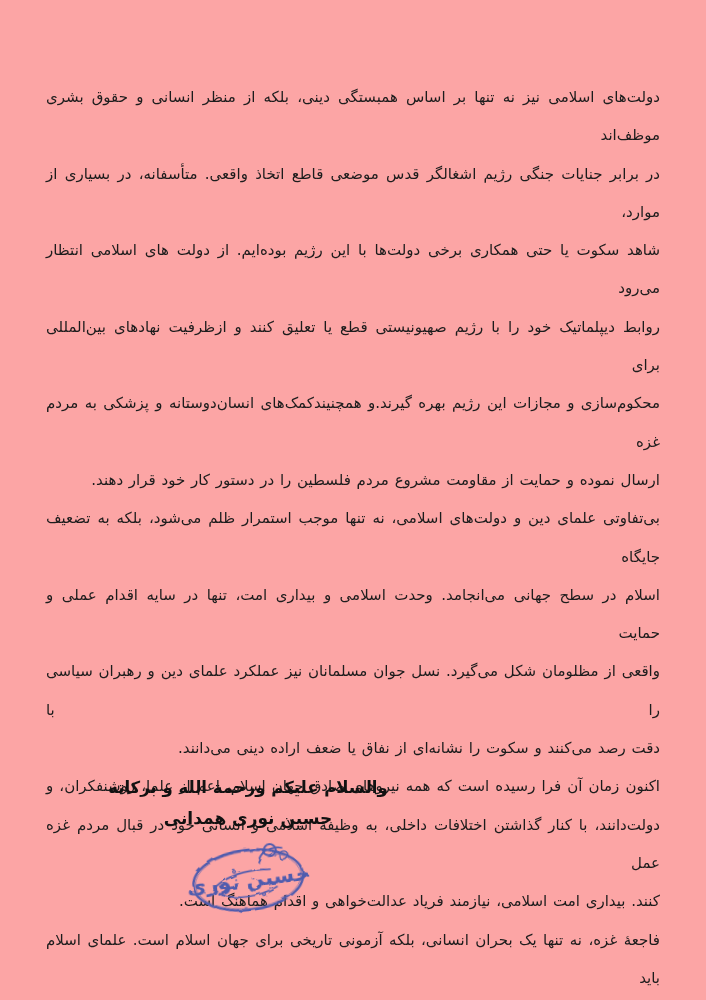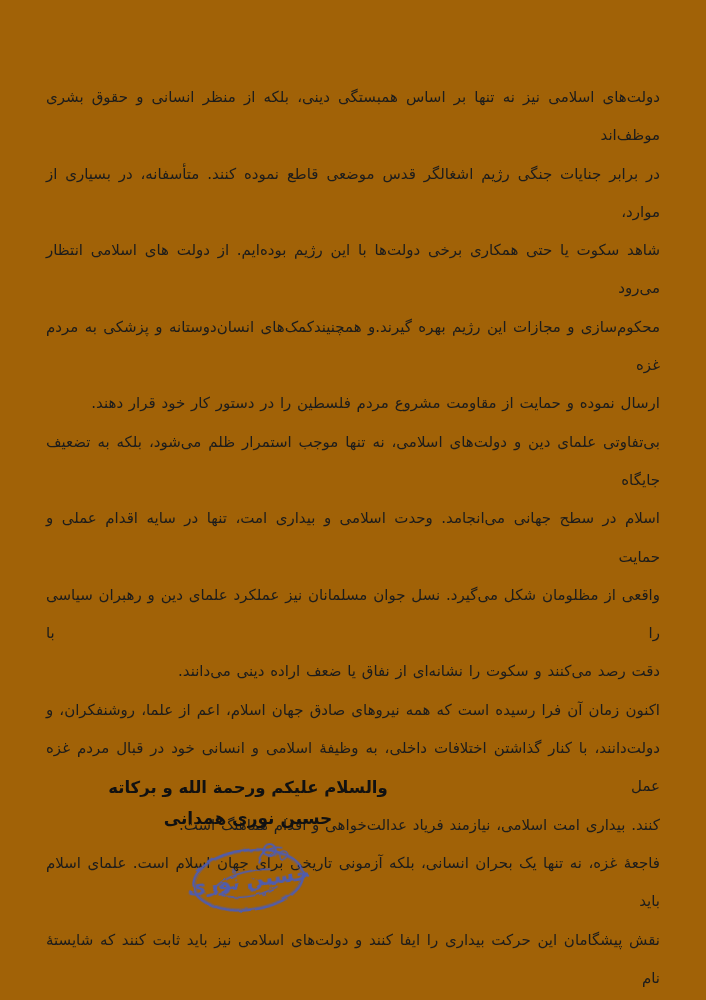--- a/index.html
+++ b/index.html
@@ -4,21 +4,21 @@
 <style>
   html, body {
     margin: 0;
     padding: 0;
     background: #ffffff;
   }
   .page {
     position: relative;
     width: 706px;
     height: 1000px;
-    background: #a16207;
+    background: #fca5a5;
     direction: rtl;
     font-family: "DejaVu Sans", sans-serif;
     overflow: hidden;
   }
   .text-block {
     position: absolute;
     top: 78px;
     right: 46px;
     left: 46px;
     color: #1c1c1c;
@@ -62,22 +62,23 @@
     margin: 0 auto;
   }
 </style>
 </head>
 <body>
 
 <div class="page">
 
   <div class="text-block">
       <div class="line">دولت‌های اسلامی نیز نه تنها بر اساس همبستگی دینی، بلکه از منظر انسانی و حقوق بشری موظف‌اند</div>
-      <div class="line">در برابر جنایات جنگی رژیم اشغالگر قدس موضعی قاطع نموده کنند. متأسفانه، در بسیاری از موارد،</div>
+      <div class="line">در برابر جنایات جنگی رژیم اشغالگر قدس موضعی قاطع اتخاذ واقعی. متأسفانه، در بسیاری از موارد،</div>
       <div class="line">شاهد سکوت یا حتی همکاری برخی دولت‌ها با این رژیم بوده‌ایم. از دولت های اسلامی انتظار می‌رود</div>
+      <div class="line">روابط دیپلماتیک خود را با رژیم صهیونیستی قطع یا تعلیق کنند و ازظرفیت نهادهای بین‌المللی برای</div>
       <div class="line">محکوم‌سازی و مجازات این رژیم بهره گیرند.و همچنیندکمک‌های انسان‌دوستانه و پزشکی به مردم غزه</div>
       <div class="line line-last">ارسال نموده و حمایت از مقاومت مشروع مردم فلسطین را در دستور کار خود قرار دهند.</div>
       <div class="line">بی‌تفاوتی علمای دین و دولت‌های اسلامی، نه تنها موجب استمرار ظلم می‌شود، بلکه به تضعیف جایگاه</div>
       <div class="line">اسلام در سطح جهانی می‌انجامد. وحدت اسلامی و بیداری امت، تنها در سایه اقدام عملی و حمایت</div>
       <div class="line">واقعی از مظلومان شکل می‌گیرد. نسل جوان مسلمانان نیز عملکرد علمای دین و رهبران سیاسی را با</div>
       <div class="line line-last">دقت رصد می‌کنند و سکوت را نشانه‌ای از نفاق یا ضعف اراده دینی می‌دانند.</div>
       <div class="line">اکنون زمان آن فرا رسیده است که همه نیروهای صادق جهان اسلام، اعم از علما، روشنفکران، و</div>
       <div class="line">دولت‌دانند، با کنار گذاشتن اختلافات داخلی، به وظیفهٔ اسلامی و انسانی خود در قبال مردم غزه عمل</div>
       <div class="line line-last">کنند. بیداری امت اسلامی، نیازمند فریاد عدالت‌خواهی و اقدام هماهنگ است.</div>
       <div class="line">فاجعهٔ غزه، نه تنها یک بحران انسانی، بلکه آزمونی تاریخی برای جهان اسلام است. علمای اسلام باید</div>

